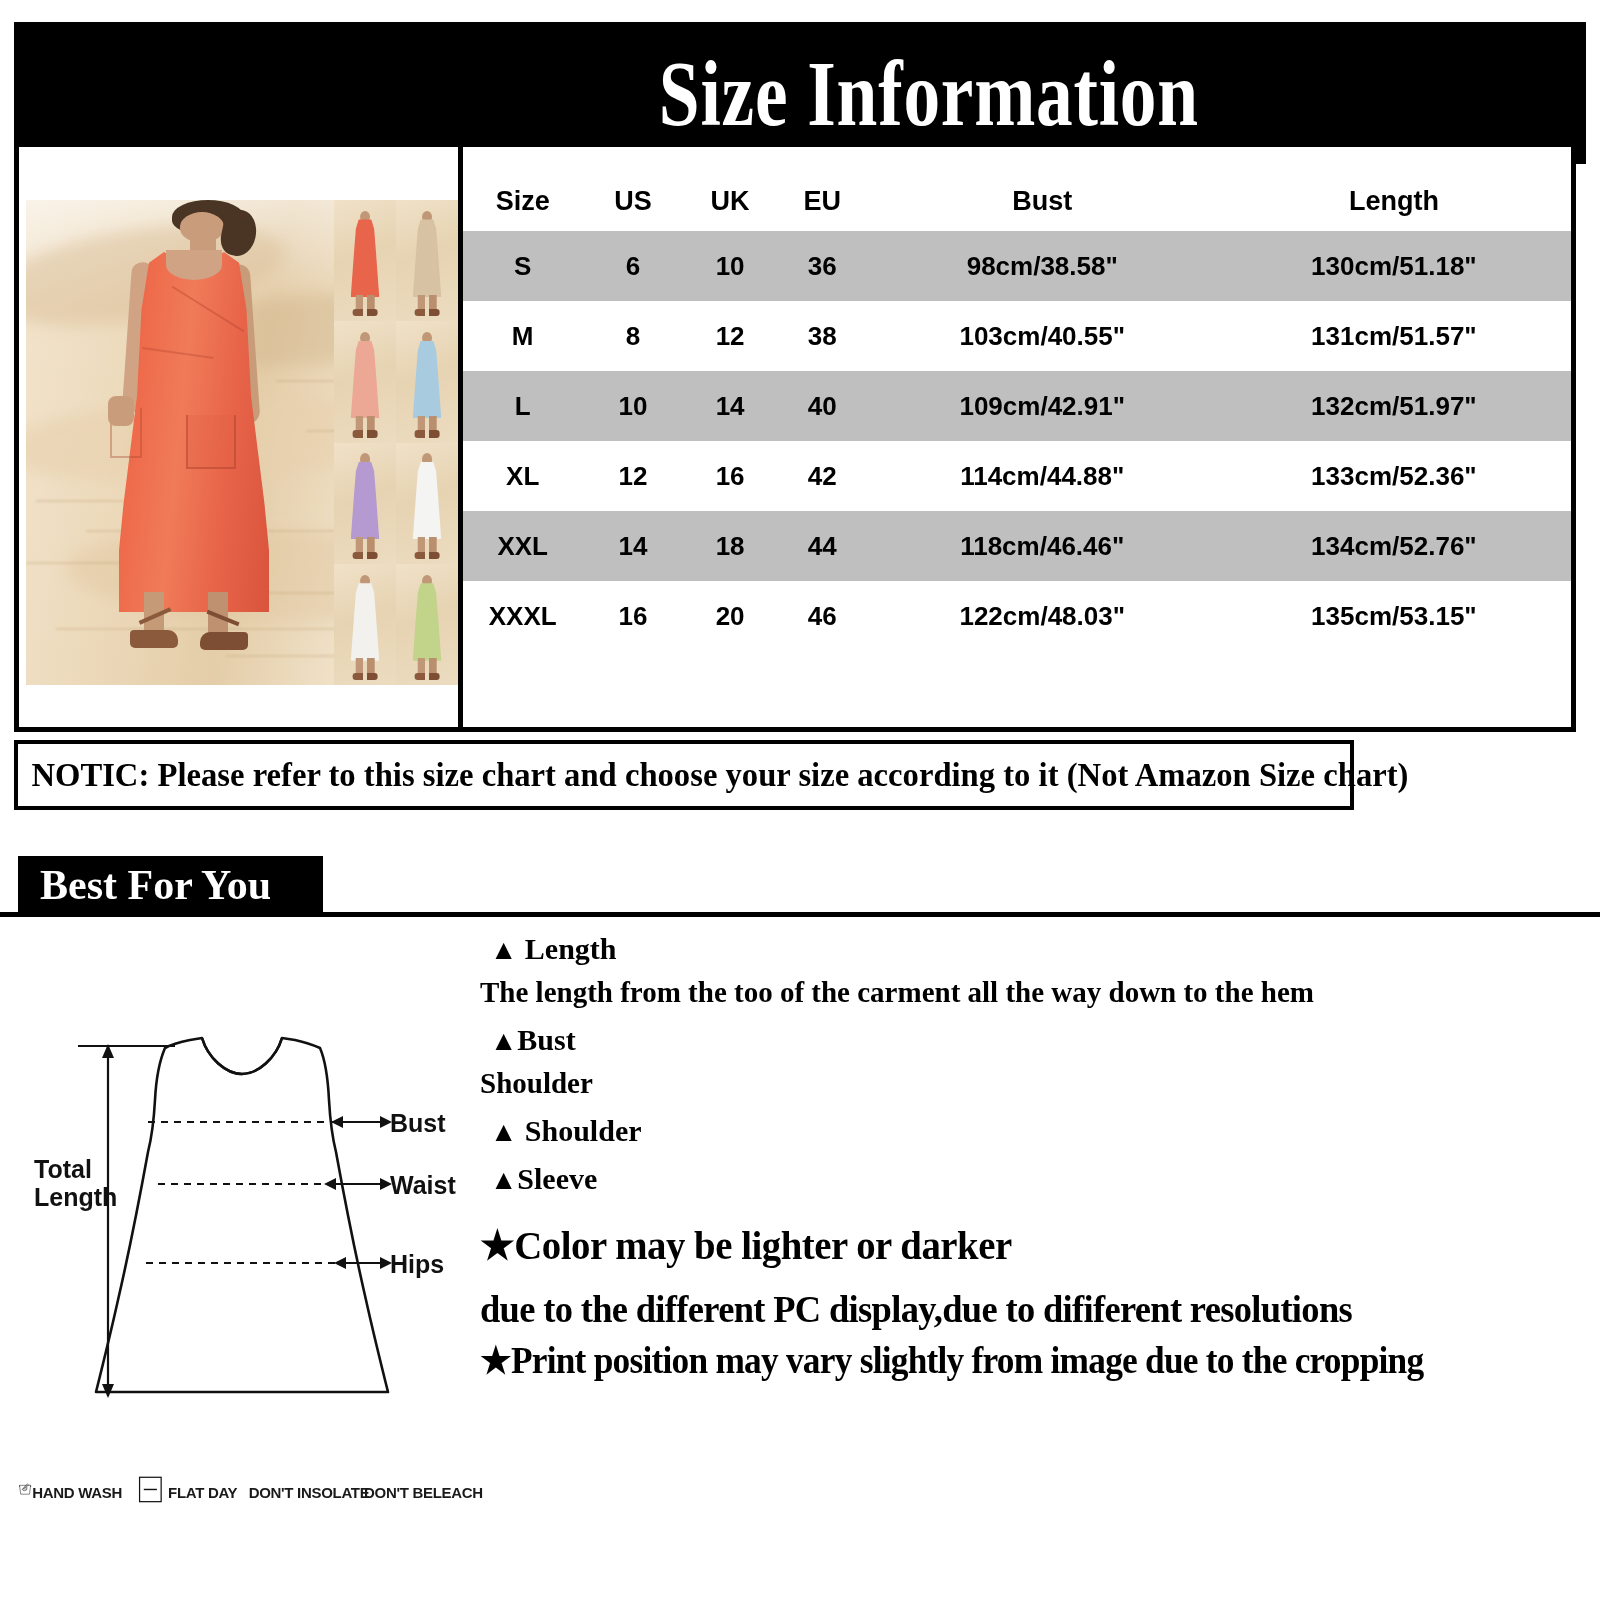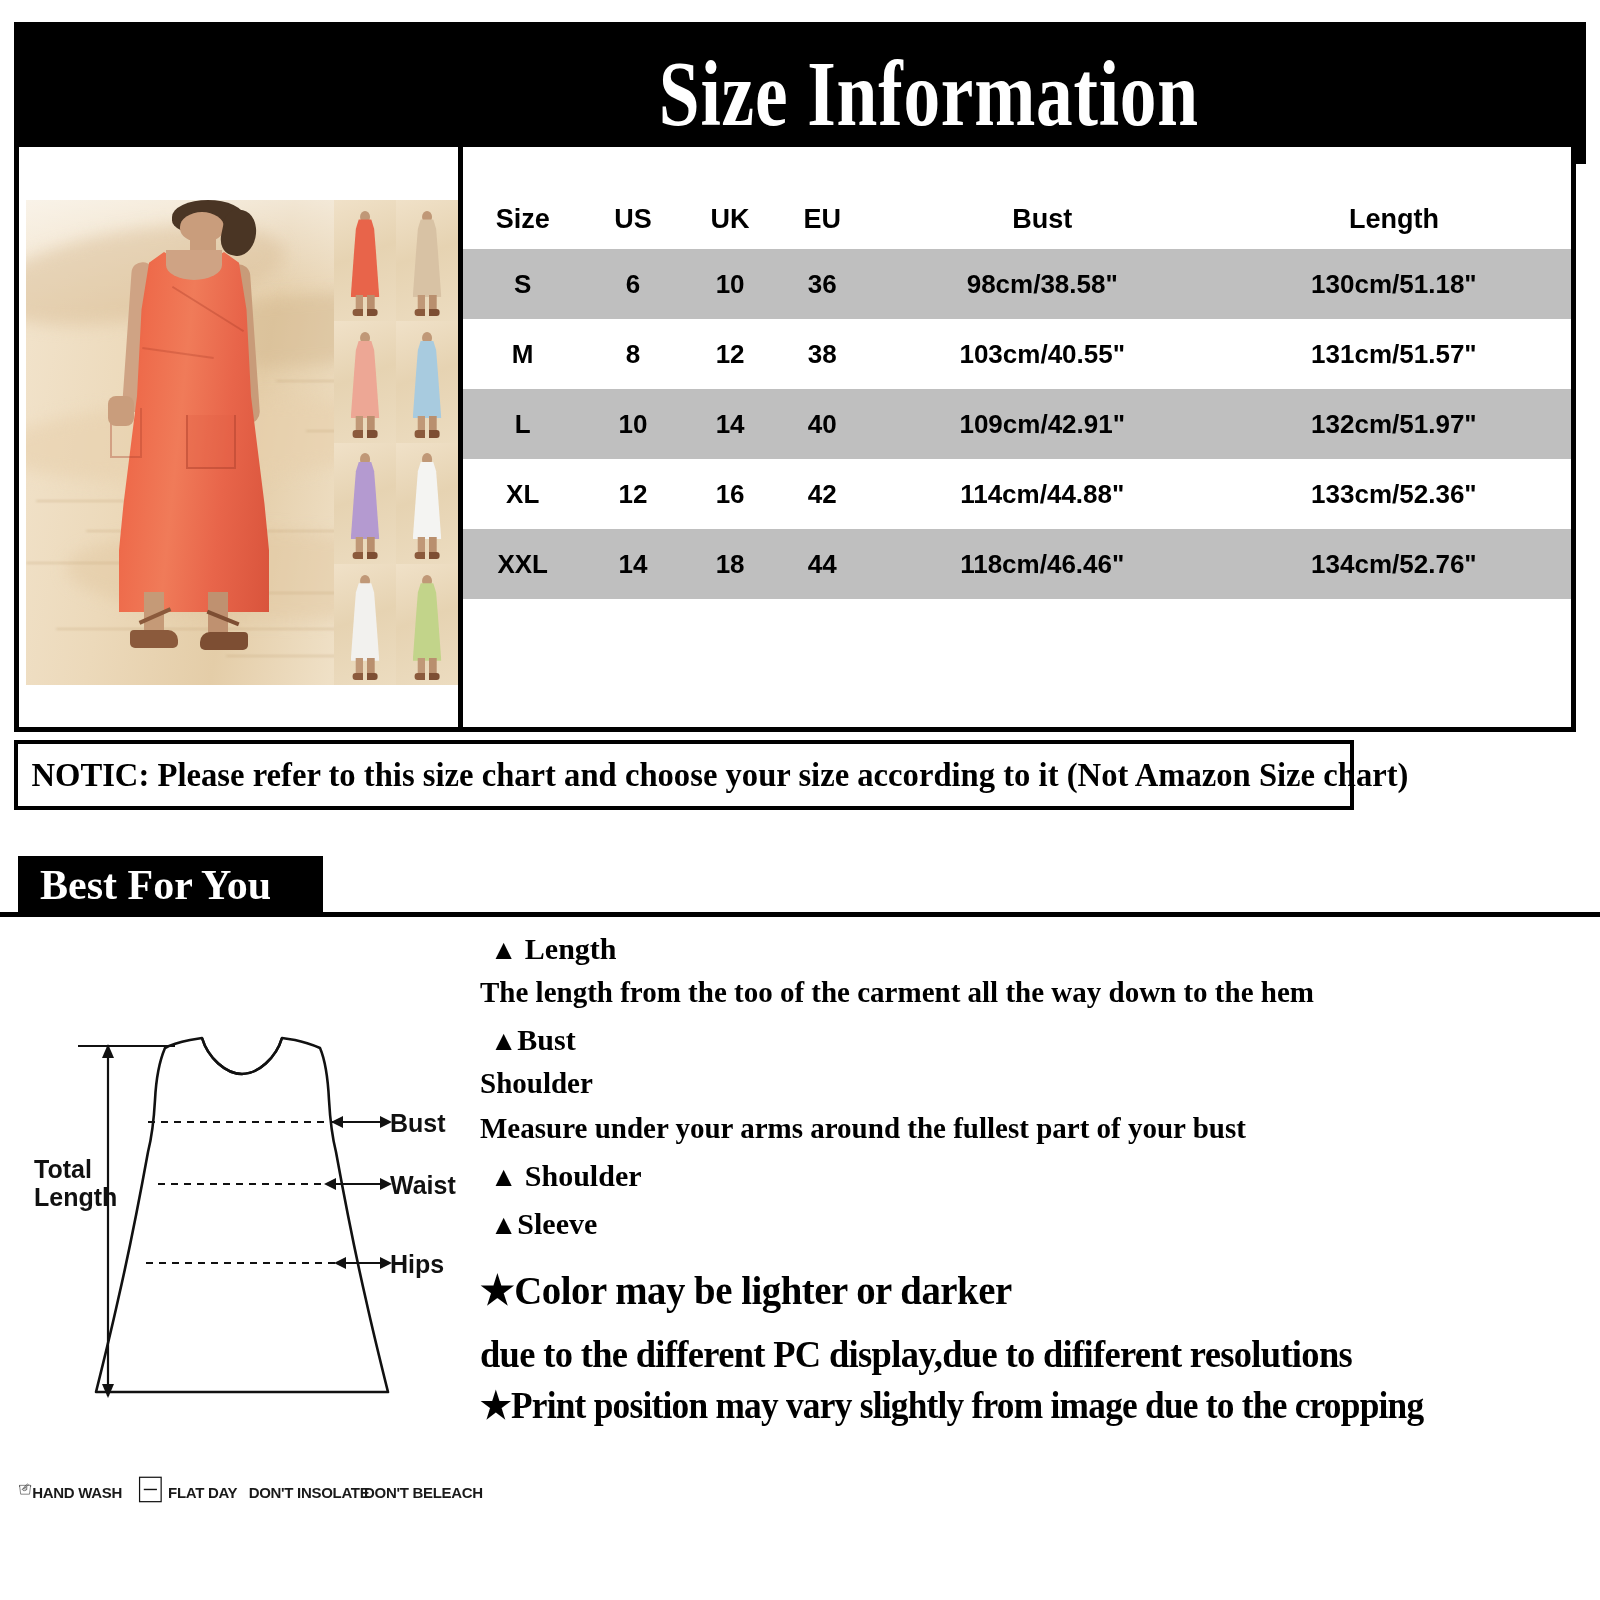--- a/index.html
+++ b/index.html
@@ -213,21 +213,21 @@
     position: absolute;
     left: 444px;
     top: 0;
     right: 0;
     bottom: 0;
     background: #ffffff;
   }
   .size-table {
     position: absolute;
     left: 0;
-    top: 42px;
+    top: 24px;
     width: 100%;
     border-collapse: collapse;
     table-layout: fixed;
   }
   .size-table th {
     font-size: 27px;
     font-weight: bold;
     color: #000000;
     height: 60px;
     padding: 0;
@@ -546,20 +546,28 @@
           <td>133cm/52.36"</td>
         </tr>
         <tr class="band">
           <td>XXL</td>
           <td>14</td>
           <td>18</td>
           <td>44</td>
           <td>118cm/46.46"</td>
           <td>134cm/52.76"</td>
         </tr>
+        <tr>
+          <td>XXXL</td>
+          <td>16</td>
+          <td>20</td>
+          <td>46</td>
+          <td>122cm/48.03"</td>
+          <td>135cm/53.15"</td>
+        </tr>
       </tbody>
     </table>
   </div>
 </div>
 
 <div class="notice-frame">
   <div class="notice-text">NOTIC: Please refer to this size chart and choose your size according to it (Not Amazon Size chart)</div>
 </div>
 
 <div class="bfy-banner">
@@ -663,21 +671,20 @@
   </div>
 
   <div class="info-line info-body">The length from the too of the carment all the way down to the hem</div>
 
   <div class="info-line info-head">
     <span class="tri">▲</span><span>Bust</span>
   </div>
 
   <div class="info-line info-body">Shoulder</div>
 
-  <div class="info-line info-body">Measure under your arms around the fullest part of your bust</div>
 
   <div class="info-line info-head">
     <span class="tri">▲</span><span> Shoulder</span>
   </div>
 
 
   <div class="info-line info-head">
     <span class="tri">▲</span><span>Sleeve</span>
   </div>
 

